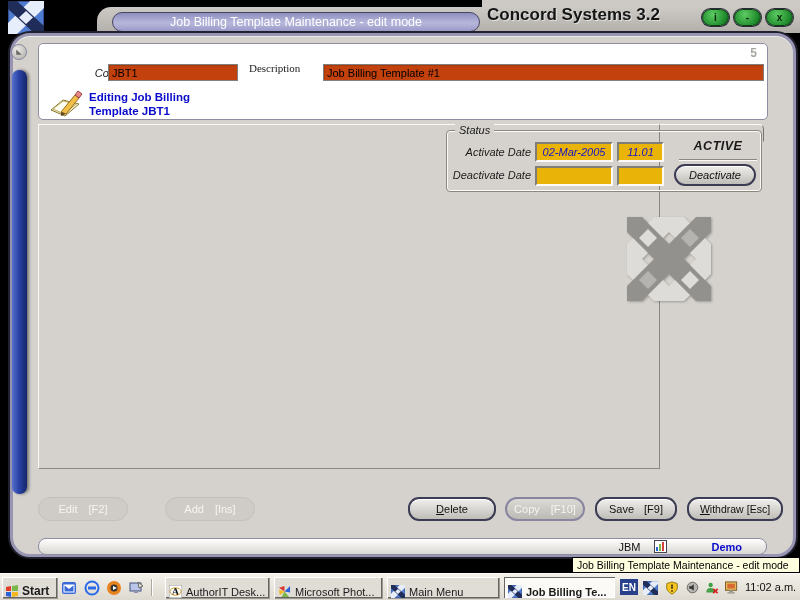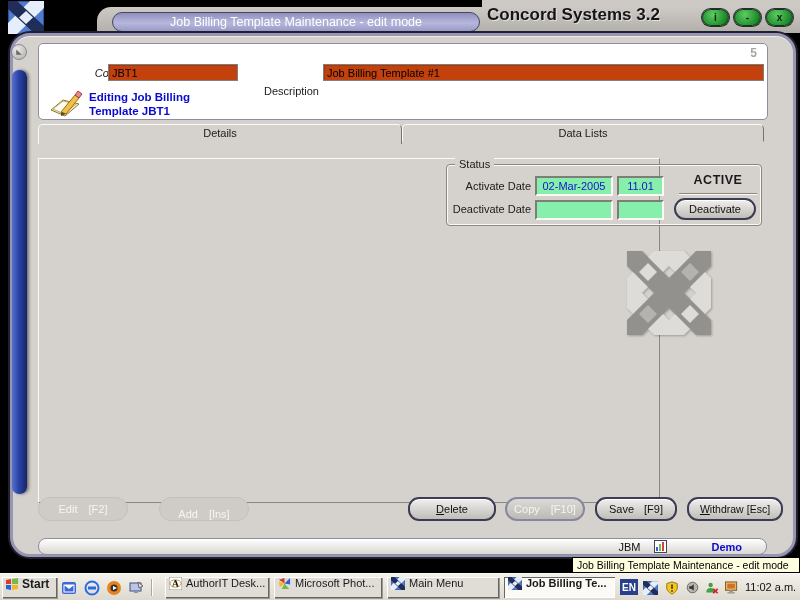--- a/index.html
+++ b/index.html
@@ -38,47 +38,47 @@
   .left-strip { left:-1px; top:34px; width:15px; height:424px; border-radius:7px;
                 background:linear-gradient(90deg,#5570cc,#2a44a6 45%,#15246b);
                 box-shadow:2px 0 3px rgba(0,0,0,.45); }
 
   
   .header-panel { left:25px; top:7px; width:730px; height:77px; background:#fff;
                   border:1px solid #8f8da2; border-radius:5px; }
   .rec-num { right:10px; top:2px; color:#a8a6a0; font-size:12px; font-weight:bold; }
   .lbl { font-size:11px; color:#1a1a1a; }
   .lbl-code { left:37px; top:23px; width:45px; text-align:right;font-style:italic; }
-  .lbl-desc { left:210px; top:41px; width:70px; text-align:right; }
+  .lbl-desc { left:210px; top:18px; width:70px; text-align:left;font-family:Liberation Serif, serif; }
   .field { position:absolute; height:17px; font-size:11px; padding:1px 3px;
            border:1px solid #808080; box-shadow:inset 1px 1px 0 rgba(0,0,0,.12);
            background:#c2410c; font-family:inherit; }
   .fld-code { left:69px; top:20px; width:130px; }
   .fld-desc { left:284px; top:20px; width:441px; }
   .edit-note { left:50px; top:46px; color:#0a0acc; font-size:11.5px; font-weight:bold; line-height:14px; }
   .note-icon { left:10px; top:44px; width:34px; height:32px; }
 
   
   .tab { top:88px; background:#d5d2cd; font-size:11px; text-align:center;
          border:1px solid; border-color:#fbfaf7 #76746e #d5d2cd #fbfaf7;
          border-radius:5px 5px 0 0; line-height:17px; }
   .tab-details { left:25px; width:364px; height:20px; border-bottom:none; z-index:3; }
   .tab-datalists { left:389px; width:362px; height:18px; }
 
   
-  .content { left:25px; top:122px; width:622px; height:345px; background:#d5d2cd;
-             border:1px solid; border-color:#fbfaf7 #8a887e #8a887e #fbfaf7; }
+  .content { left:25px; top:88px; width:622px; height:345px; background:#d5d2cd;
+             border:1px solid; border-color:#fbfaf7 #8a887e #8a887e #fbfaf7;font-style:italic; }
 
   .status-group { left:407px; top:5px; width:316px; height:62px;
                   border:1px solid #8a887e; border-radius:4px;
                   box-shadow:inset 0 0 0 1px #fbfaf7; }
   .legend { left:8px; top:-7px; background:#d5d2cd; padding:0 4px; font-size:11px; }
   .sg-lbl { font-size:11px; text-align:right; width:82px; }
   .sg-lbl1 { left:2px; top:15px; } .sg-lbl2 { left:2px; top:38px; }
-  .tan { background:#86efac; border:2px solid; border-color:#7f7d75 #fbfaf7 #fbfaf7 #7f7d75;
+  .tan { background:#eab308; border:2px solid; border-color:#7f7d75 #fbfaf7 #fbfaf7 #7f7d75;
          font-size:11px; color:#1414cc; display:flex; align-items:center; justify-content:center; }
   .date1 { left:88px; top:11px; width:78px; height:20px; }
   .time1 { left:170px; top:11px; width:47px; height:20px; }
   .date2 { left:88px; top:35px; width:78px; height:20px; }
   .time2 { left:170px; top:35px; width:47px; height:20px; }
   .state-txt { left:230px; top:8px; width:82px; text-align:center; font-size:12.5px;
                font-weight:bold; letter-spacing:.5px; }
   .state-line { left:232px; top:28px; width:78px; height:2px;
                 border-top:1px solid #8a887e; border-bottom:1px solid #fbfaf7; }
   .pill-btn { border-radius:11px; background:linear-gradient(#f1efec,#bfbdb8);
@@ -89,21 +89,21 @@
 
   .watermark { left:588px; top:92px; width:86px; height:86px;
                filter:drop-shadow(1px 1px 1px rgba(0,0,0,.25)); }
 
   
   .act { top:461px; height:24px; }
   .pill-disabled { border-radius:12px; background:#cfccc7; border:1px solid #c4c1bb;
                    color:#f6f5f1; font-size:11px; display:flex; align-items:center;
                    justify-content:center; gap:11px; white-space:nowrap; }
   .btn-edit { left:25px; width:90px; }
-  .btn-add  { left:146px; width:90px;align-items:flex-end; }
+  .btn-add  { left:152px; width:90px; }
   .btn-delete { left:395px; width:88px; }
   .btn-copy { left:492px; width:80px; border:2px solid #8886a0; color:#f6f5f1;
               background:linear-gradient(#dcdad5,#bcbab5); }
   .btn-save { left:582px; width:82px; }
   .btn-withdraw { left:674px; width:96px; font-size:10.5px; gap:3px; }
   .u { text-decoration:underline; }
 
   
   .statusbar { left:25px; top:502px; width:729px; height:17px; border-radius:8px;
                background:linear-gradient(#ffffff,#d9d7d2); border:1px solid #8f8da2;
@@ -115,21 +115,21 @@
 
   
   .tooltip { left:572px; top:557px; width:228px; height:16px; background:#ffffdf;
              border:1px solid #000; font-size:10.5px; line-height:14px; padding-left:4px;
              white-space:nowrap; z-index:9; color:#000; }
 
   
   .taskbar { left:0; top:573px; width:800px; height:27px;
              background:linear-gradient(#f3f1ea,#ddd9d0); border-top:1px solid #fbfaf6; }
   .tb-raised { background:#e0ddd6; box-shadow:inset 1px 1px 0 #fff, inset -1px -1px 0 #67655f, 1px 1px 0 #9a9890;
-               display:flex; align-items:flex-start; font-size:11px; }
+               display:flex; align-items:flex-end; font-size:11px; }
   .start-btn { left:2px; top:3px; width:55px; height:21px; font-weight:bold; font-size:12px;
                gap:3px; padding-left:3px; }
   .ql { top:5px; width:18px; height:17px; display:flex; align-items:center; justify-content:center; }
   .ql1 { left:60px; } .ql2 { left:83px; } .ql3 { left:105px; } .ql4 { left:127px; }
   .tb-sep { left:151px; top:5px; width:2px; height:17px;
             border-left:1px solid #aaa8a0; border-right:1px solid #fff; }
   .task { top:3px; height:21px; padding:0 4px; gap:4px; overflow:hidden; white-space:nowrap; }
   .task1 { left:165px; width:104px; }
   .task2 { left:274px; width:108px; }
   .task3 { left:387px; width:112px; }
@@ -187,21 +187,20 @@
         <path d="M26,7 L29,3 L33,6 L30,10 Z" fill="#e88a8a" stroke="#9a4040"></path>
         <path d="M12,24 L17,26 L12,28 Z" fill="#604820"></path>
       </svg>
     </div>
     <div class="abs edit-note">
       <div>Editing Job Billing</div>
       <div>Template JBT1</div>
     </div>
   </div>
 
-  <div class="abs tab tab-details">Details</div>
   <div class="abs tab tab-datalists">Data Lists</div>
 
   <div class="abs content">
     <div class="abs status-group">
       <div class="abs legend">Status</div>
       <div class="abs lbl sg-lbl sg-lbl1">Activate Date</div>
       <div class="abs tan date1">02-Mar-2005</div>
       <div class="abs tan time1">11.01</div>
       <div class="abs lbl sg-lbl sg-lbl2">Deactivate Date</div>
       <div class="abs tan date2"></div>

